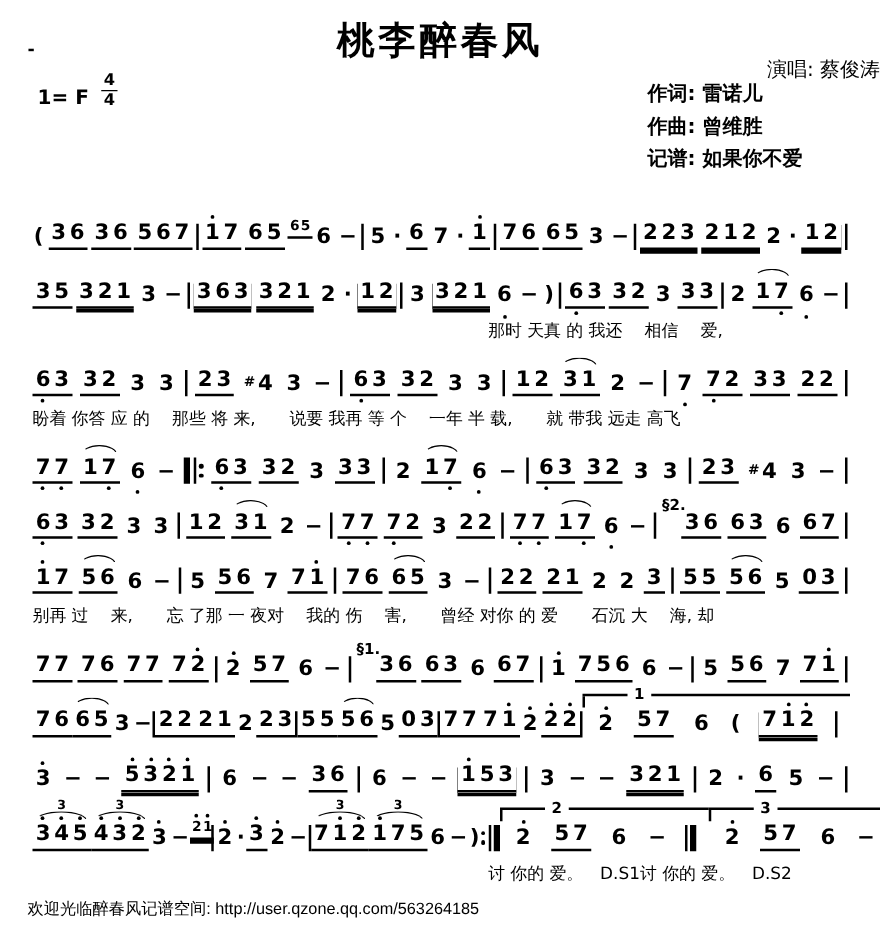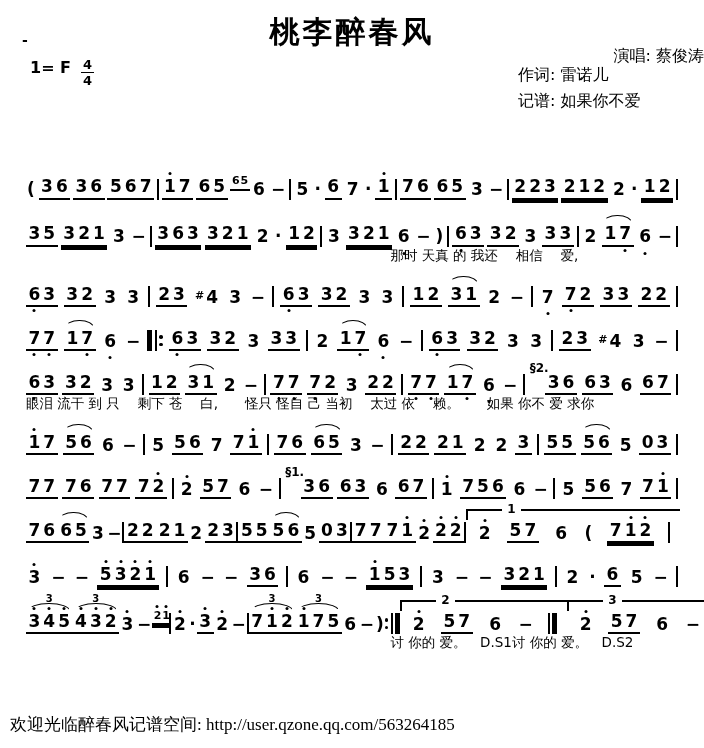--- a/index.html
+++ b/index.html
@@ -1,25 +1,25 @@
 <!DOCTYPE html>
 <html><head>
 <meta charset="utf-8">
 <style>
   html,body{margin:0;padding:0;background:#fff;}
   .page{position:relative;width:704px;height:748px;background:#fff;color:#000;
         font-family:"DejaVu Sans",sans-serif;overflow:hidden;}
   .corner-dash{position:absolute;left:22px;top:32px;font-weight:bold;font-size:14px;}
   .title{ text-align:center;margin:0;padding-top:12px;font-size:30px;font-weight:bold;letter-spacing:3px;}
-  .keysig{position:absolute;left:30px;top:58px;font-size:16px;font-weight:bold;display:flex;align-items:flex-start;gap:10px;}
+  .keysig{position:absolute;left:30px;top:58px;font-size:16px;font-weight:bold;display:flex;align-items:flex-end;gap:10px;}
   .frac{display:inline-flex;flex-direction:column;align-items:center;line-height:1;font-size:13px;font-weight:bold;}
   .frac .top{border-bottom:1.5px solid #000;padding:0 2px 1px;}
   .frac .bot{padding-top:1px;}
   .singer{position:absolute;left:0;right:0;top:46px;text-align:right;font-size:16px;}
-  .credits{position:absolute;left:518px;top:62px;font-size:16px;line-height:26px;}
+  .credits{position:absolute;left:518px;top:62px;font-size:16px;line-height:26px;font-weight:bold;}
   .score{margin:104px 26px 0 26px;}
   .system{margin-bottom:1px;}
   .notation{display:flex;align-items:flex-end;justify-content:space-between;
             font-weight:bold;font-size:17px;padding-top:13px;min-height:30px;}
   .system.nolyr{margin-bottom:4px;}
   .note{position:relative;display:inline-flex;align-items:flex-end;padding:0 1px;}
   .u1{border-bottom:2px solid #000;padding-bottom:1px;}
   .u2{border-bottom:2px solid #000;box-shadow:0 3px 0 #000;padding-bottom:1px;}
   .ch{position:relative;display:inline-block;padding:0 1.5px;line-height:1.15;}
   .ch.da::before{content:"";position:absolute;top:-5px;left:50%;transform:translateX(-50%);
@@ -37,23 +37,23 @@
   .bar{display:inline-flex;align-items:center;gap:2.5px;align-self:flex-end;height:21px;}
   .bthin{width:2px;height:21px;background:#000;}
   .bthick{width:5px;height:21px;background:#000;}
   .bdots{display:flex;flex-direction:column;gap:4px;}
   .bdot{width:3.5px;height:3.5px;background:#000;border-radius:50%;}
   .volta{position:relative;display:inline-flex;align-items:flex-end;gap:14px;
          border-top:2px solid #000;padding:10px 10px 0 10px;margin-top:-6px;}
   .volta::before{content:attr(data-label);position:absolute;top:-9px;left:36px;background:#fff;
                  padding:0 5px;font-size:12px;font-weight:bold;}
   .volta::after{content:"";position:absolute;left:0;top:0;width:2px;height:9px;background:#000;}
-  .lyrics{font-size:13.5px;white-space:pre;margin-top:0;line-height:1.2;}
-  .footer{position:absolute;left:10px;bottom:12px;font-size:17px;
-          font-family:Liberation Serif, serif;}
+  .lyrics{font-size:13.5px;white-space:pre;margin-top:10px;line-height:1.2;}
+  .footer{position:absolute;left:22px;bottom:12px;font-size:13px;
+          font-family:Liberation Sans, sans-serif;}
   .footer a{color:#000;text-decoration:none;}
 </style>
 </head>
 <body>
 
 <div class="page">
   <div class="corner-dash">-</div>
   <h1 class="title">桃李醉春风</h1>
 
   <div class="keysig">
@@ -61,20 +61,21 @@
     <span class="frac">
       <span class="top">4</span>
       <span class="bot">4</span>
     </span>
   </div>
 
   <div class="singer">演唱: 蔡俊涛</div>
 
   <div class="credits">
     <div>作词: 雷诺儿</div>
+    <div>作曲: 曾维胜</div>
     <div>记谱: 如果你不爱</div>
   </div>
 
   <div class="score" id="score">
       <div class="system nolyr">
         <div class="notation">
           <span class="tok">(</span>
           <span class="note u1">
             <span class="ch">3</span>
             <span class="ch">6</span>
@@ -335,20 +336,21 @@
             <span class="ch">3</span>
           </span>
           <span class="note u1">
             <span class="ch">2</span>
             <span class="ch">2</span>
           </span>
           <span class="bar">
             <span class="bthin"></span>
           </span>
         </div>
+        <div class="lyrics">盼着 你答 应 的　 那些 将 来,　　说要 我再 等 个　 一年 半 载,　　就 带我 远走 高飞</div>
       </div>
       <div class="system">
         <div class="notation">
           <span class="note u1">
             <span class="ch db">7</span>
             <span class="ch db">7</span>
           </span>
           <span class="note u1">
             <span class="ch">1</span>
             <span class="ch db">7</span>
@@ -515,21 +517,20 @@
             <span class="ch">6</span>
           </span>
           <span class="note u1">
             <span class="ch">6</span>
             <span class="ch">7</span>
           </span>
           <span class="bar">
             <span class="bthin"></span>
           </span>
         </div>
-        <div class="lyrics">眼泪 流干 到 只　 剩下 苍　 白,　　怪只 怪自 己 当初　 太过 依　 赖。　　如果 你不 爱 求你</div>
       </div>
       <div class="system">
         <div class="notation">
           <span class="note u1">
             <span class="ch da">1</span>
             <span class="ch">7</span>
           </span>
           <span class="note u1">
             <span class="ch">5</span>
             <span class="ch">6</span>
@@ -608,20 +609,21 @@
             <span class="ch">5</span>
           </span>
           <span class="note u1">
             <span class="ch">0</span>
             <span class="ch">3</span>
           </span>
           <span class="bar">
             <span class="bthin"></span>
           </span>
         </div>
+        <div class="lyrics">别再 过　 来,　　忘 了那 一 夜对　 我的 伤　 害,　　曾经 对你 的 爱　　石沉 大　 海, 却</div>
       </div>
       <div class="system">
         <div class="notation">
           <span class="note u1">
             <span class="ch">7</span>
             <span class="ch">7</span>
           </span>
           <span class="note u1">
             <span class="ch">7</span>
             <span class="ch">6</span>

